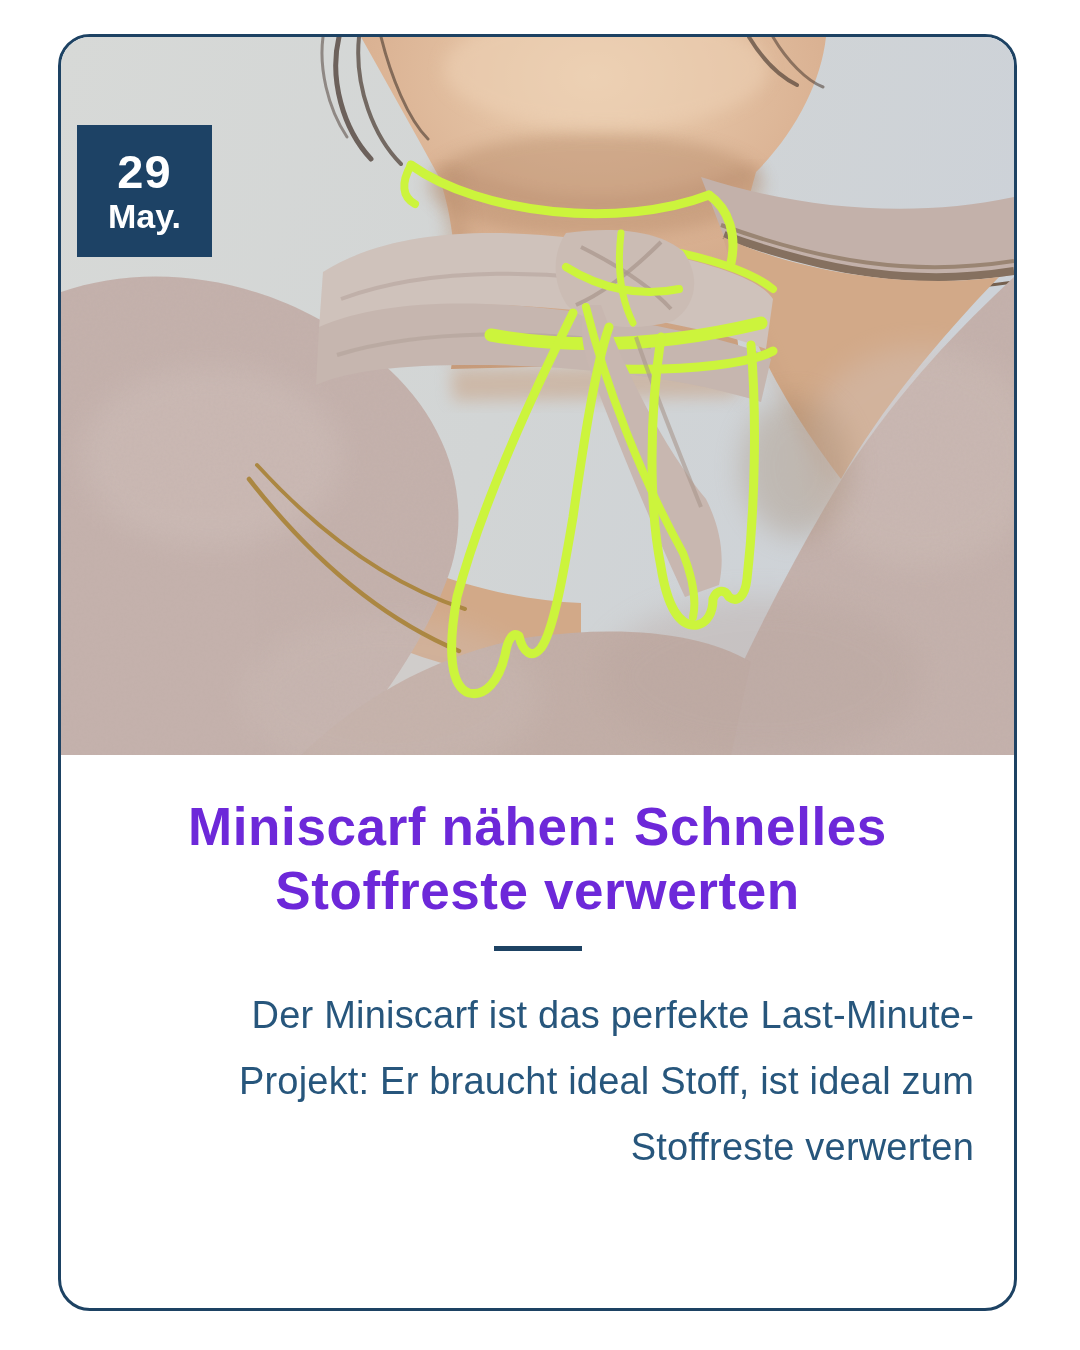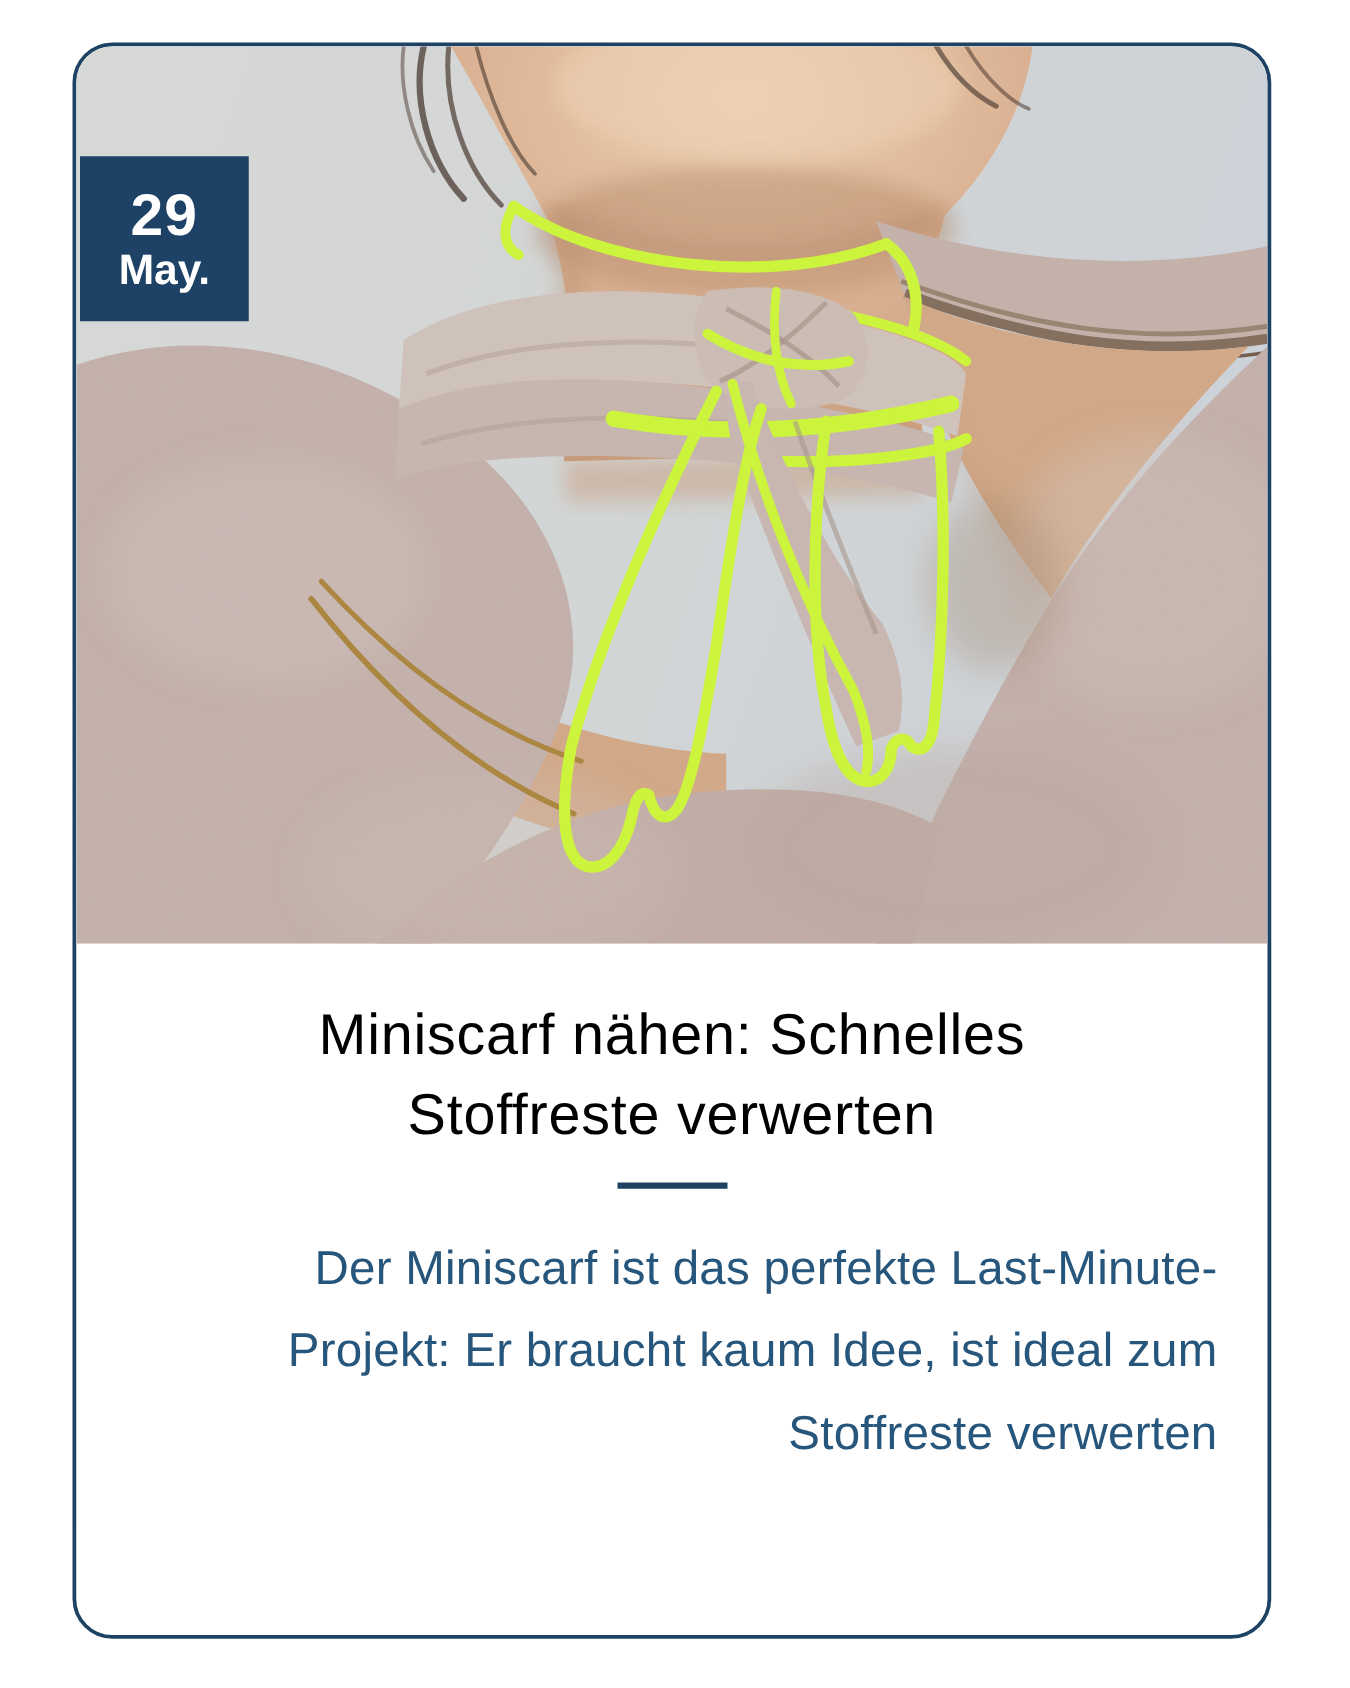--- a/index.html
+++ b/index.html
@@ -19,41 +19,41 @@
     overflow:hidden;
     cursor:pointer;
   }
   .photo{
     position:relative;
     width:953px;height:718px;
     overflow:hidden;
   }
   .photo svg{display:block;}
   .date-badge{
-    position:absolute;left:3px;top:88px;
+    position:absolute;left:16px;top:88px;
     width:135px;height:132px;
     background:#1d4265;
     color:#ffffff;
     display:flex;flex-direction:column;
     align-items:center;justify-content:center;
     line-height:1.08;
   }
   .date-badge .day{font-size:47px;font-weight:600;letter-spacing:1px;}
   .date-badge .month{font-size:34px;font-weight:600;}
   .content{
     text-align:center;
     padding:40px 40px 0 40px;
   }
   .title{
     margin:0;
-    font-size:46px;
-    font-weight:400;
+    font-size:53px;
+    font-weight:700;
     letter-spacing:0.6px;
     line-height:64px;
-    color:#000000;
+    color:#6d28d9;
   }
   .title .tl{display:block;}
   .divider{
     width:88px;height:5px;
     margin:23px auto 31px auto;
     background:#1d4263;
   }
   .excerpt{
     margin:0;
     font-size:38px;
@@ -194,19 +194,19 @@
     </div>
 
     <div class="content">
       <h2 class="title">
         <span class="tl">Miniscarf nähen: Schnelles</span>
         <span class="tl">Stoffreste verwerten</span>
       </h2>
       <div class="divider"></div>
       <p class="excerpt">
         <span class="el">Der Miniscarf ist das perfekte Last-Minute-</span>
-        <span class="el">Projekt: Er braucht kaum Idee, ist ideal zum</span>
+        <span class="el">Projekt: Er braucht ideal Stoff, ist ideal zum</span>
         <span class="el">Stoffreste verwerten</span>
       </p>
     </div>
 
   </article>
 </div>
 
 </body></html>

